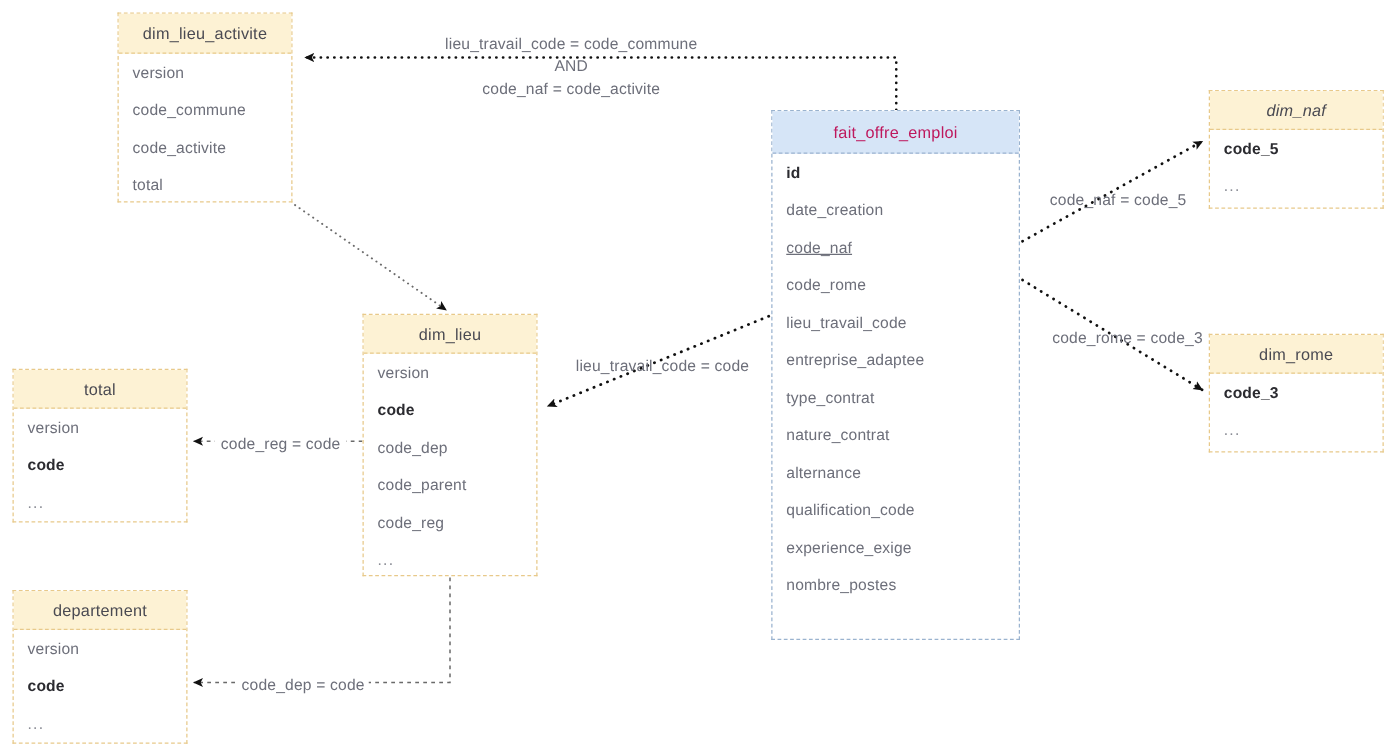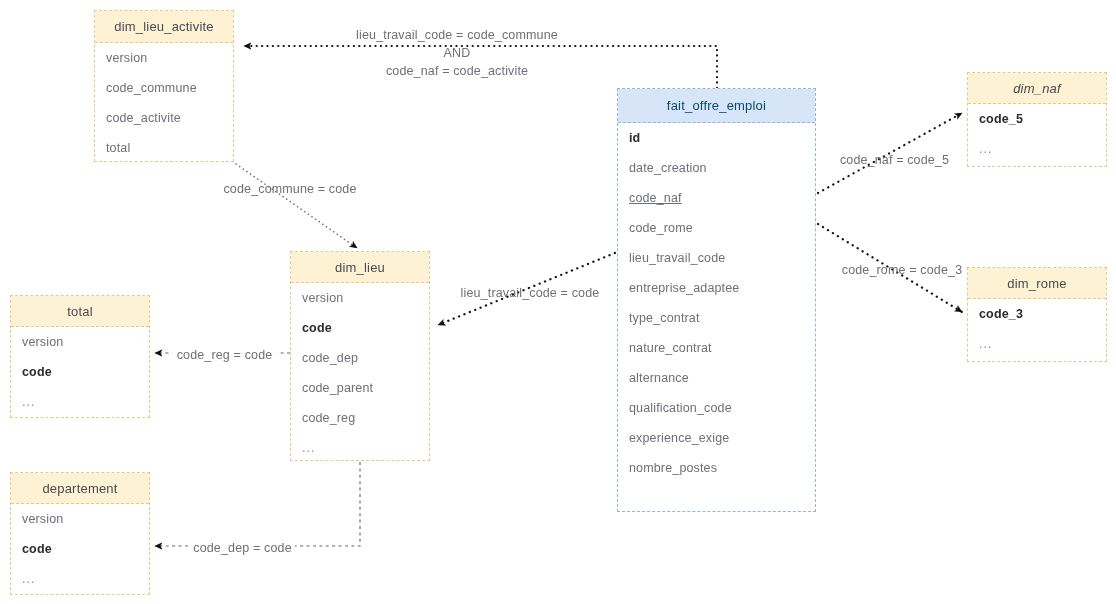--- a/index.html
+++ b/index.html
@@ -43,21 +43,21 @@
     color: #4a4a52;
     font-size: 13px;
     letter-spacing: 0.2px;
     display: flex;
     align-items: center;
     justify-content: center;
   }
   .entity.fact .entity-header {
     background: #d6e5f7;
     border-bottom: 1px dashed #9ab3cf;
-    color: #0c4a6e;
+    color: #be185d;
   }
   .entity-body {
     box-sizing: border-box;
     padding: 0;
   }
   .field {
     box-sizing: border-box;
     color: #6d6f7a;
     font-size: 12.5px;
     padding-left: 11px;
@@ -183,21 +183,20 @@
       <div class="field" style="height:30px;">version</div>
       <div class="field pk" style="height:30px;">code</div>
       <div class="field ellipsis" style="height:30px;">...</div>
     </div>
   </div>
 
   <div class="edge-label" style="left:347px; top:26px; width:220px;">lieu_travail_code = code_commune
 AND
 code_naf = code_activite</div>
 
-  <div class="edge-label" style="left:215px; top:180px; width:150px;">code_commune = code</div>
 
   <div class="edge-label" style="left:450px; top:284px; width:160px;">lieu_travail_code = code</div>
 
   <div class="edge-label" style="left:827px; top:151px; width:135px;">code_naf = code_5</div>
 
   <div class="edge-label" style="left:832px; top:261px; width:140px;">code_rome = code_3</div>
 
   <div class="edge-label" style="left:172px; top:346px; width:105px; background:#ffffff;">code_reg = code</div>
 
   <div class="edge-label" style="left:190px; top:539px; width:105px; background:#ffffff;">code_dep = code</div>

